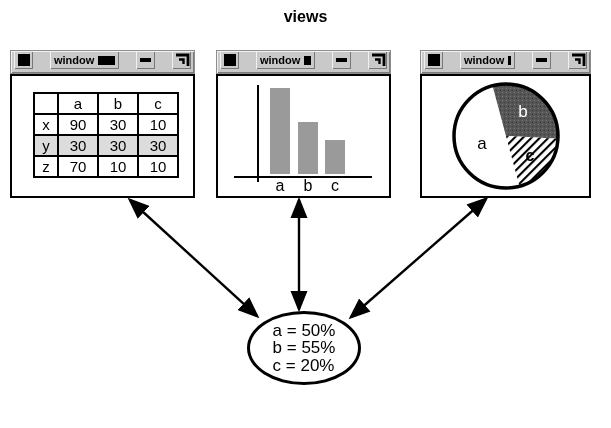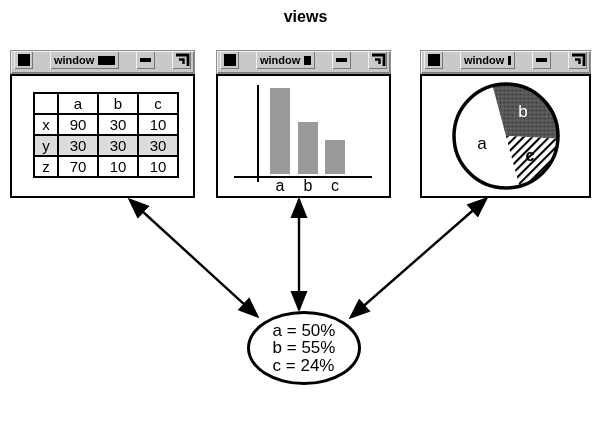--- a/index.html
+++ b/index.html
@@ -193,18 +193,18 @@
     </defs>
     <line x1="130" y1="200" x2="257" y2="316" stroke="#000" stroke-width="2.4" marker-start="url(#arr)" marker-end="url(#arr)"></line>
     <line x1="299" y1="200" x2="299" y2="309" stroke="#000" stroke-width="2.4" marker-start="url(#arr)" marker-end="url(#arr)"></line>
     <line x1="486" y1="199" x2="351" y2="317" stroke="#000" stroke-width="2.4" marker-start="url(#arr)" marker-end="url(#arr)"></line>
   </svg>
 
   <div class="model-node">
     <div class="model-lines">
       <div>a = 50%</div>
       <div>b = 55%</div>
-      <div>c = 24%</div>
+      <div>c = 20%</div>
     </div>
   </div>
 
 
 </div>
 
 </body></html>

